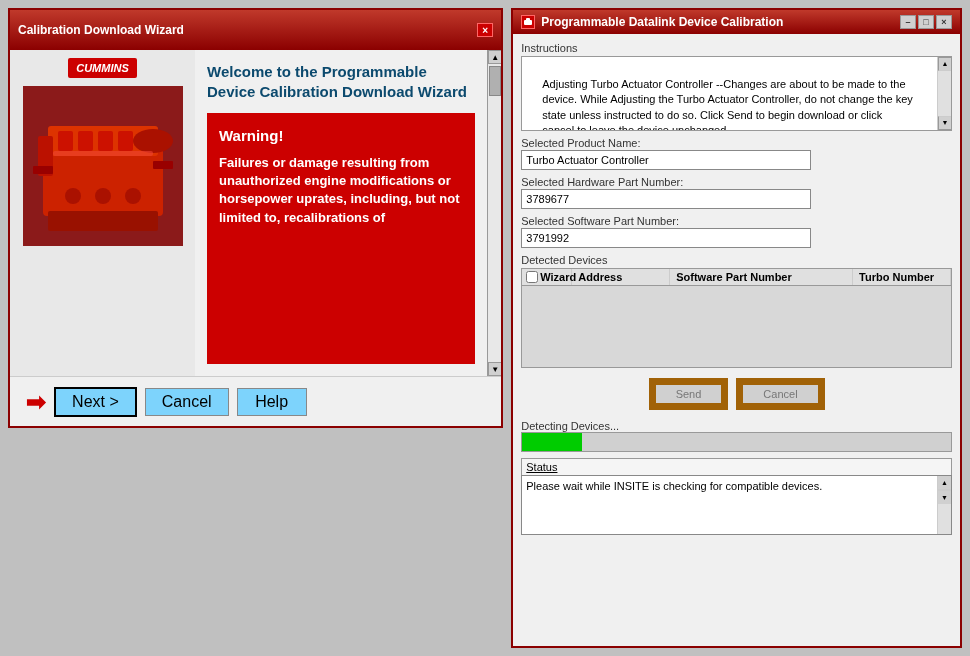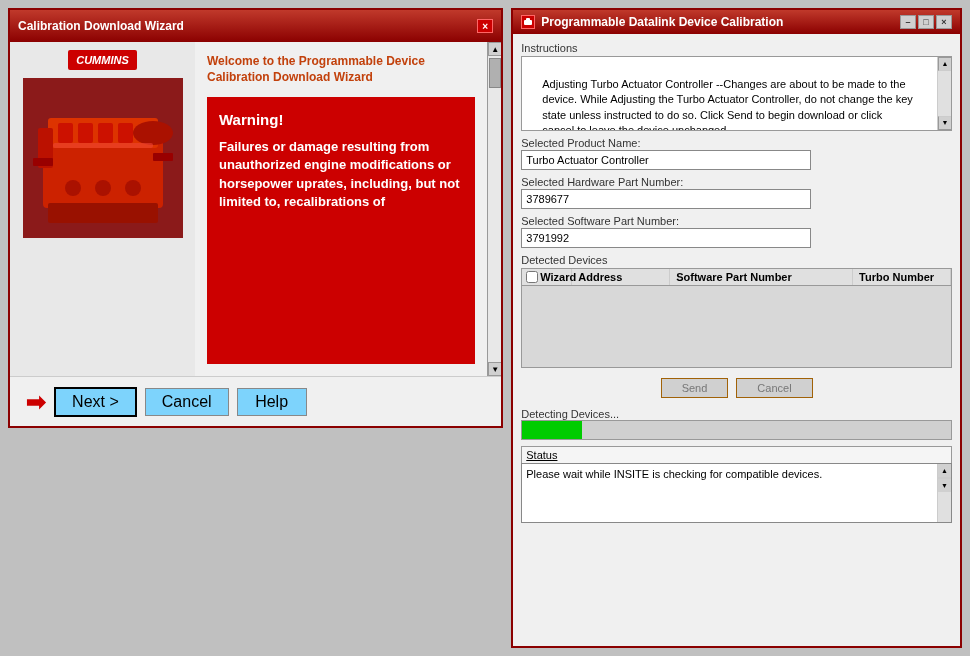--- a/index.html
+++ b/index.html
@@ -27,21 +27,21 @@
     }
     .window-titlebar {
       background: linear-gradient(to bottom, #c0392b, #8b0000);
       color: white;
       padding: 4px 8px;
       font-size: 12px;
       font-weight: bold;
       display: flex;
       align-items: center;
       justify-content: space-between;
-      height: 32px;
+      height: 40px;
     }
     .titlebar-close {
       background: #cc0000;
       border: 1px solid #ff6666;
       color: white;
       width: 16px;
       height: 14px;
       font-size: 10px;
       cursor: pointer;
       display: flex;
@@ -86,23 +86,23 @@
       width: 100%;
       height: 100%;
     }
     .right-text-panel {
       flex: 1;
       padding: 12px;
       display: flex;
       flex-direction: column;
     }
     .welcome-title {
-      font-size: 12px;
-      font-weight: bold;
-      color: #c2410c;
+      font-size: 15px;
+      font-weight: bold;
+      color: #0c4a6e;
       margin-bottom: 12px;
       line-height: 1.3;
     }
     .warning-box {
       background: #cc0000;
       color: white;
       padding: 12px;
       font-size: 13px;
       font-weight: bold;
       line-height: 1.4;
@@ -291,21 +291,21 @@
       background: #d8d8d8;
     }
     .send-cancel-row {
       display: flex;
       gap: 8px;
       justify-content: center;
       padding: 4px 0;
     }
     .btn-disabled {
       background: #d0d0d0;
-      border: 1px solid #a16207;
+      border: 7px solid #a16207;
       padding: 3px 20px;
       font-size: 11px;
       color: #777;
       cursor: default;
     }
     .detecting-label {
       font-size: 11px;
       color: #333;
     }
     .progress-bar-container {

